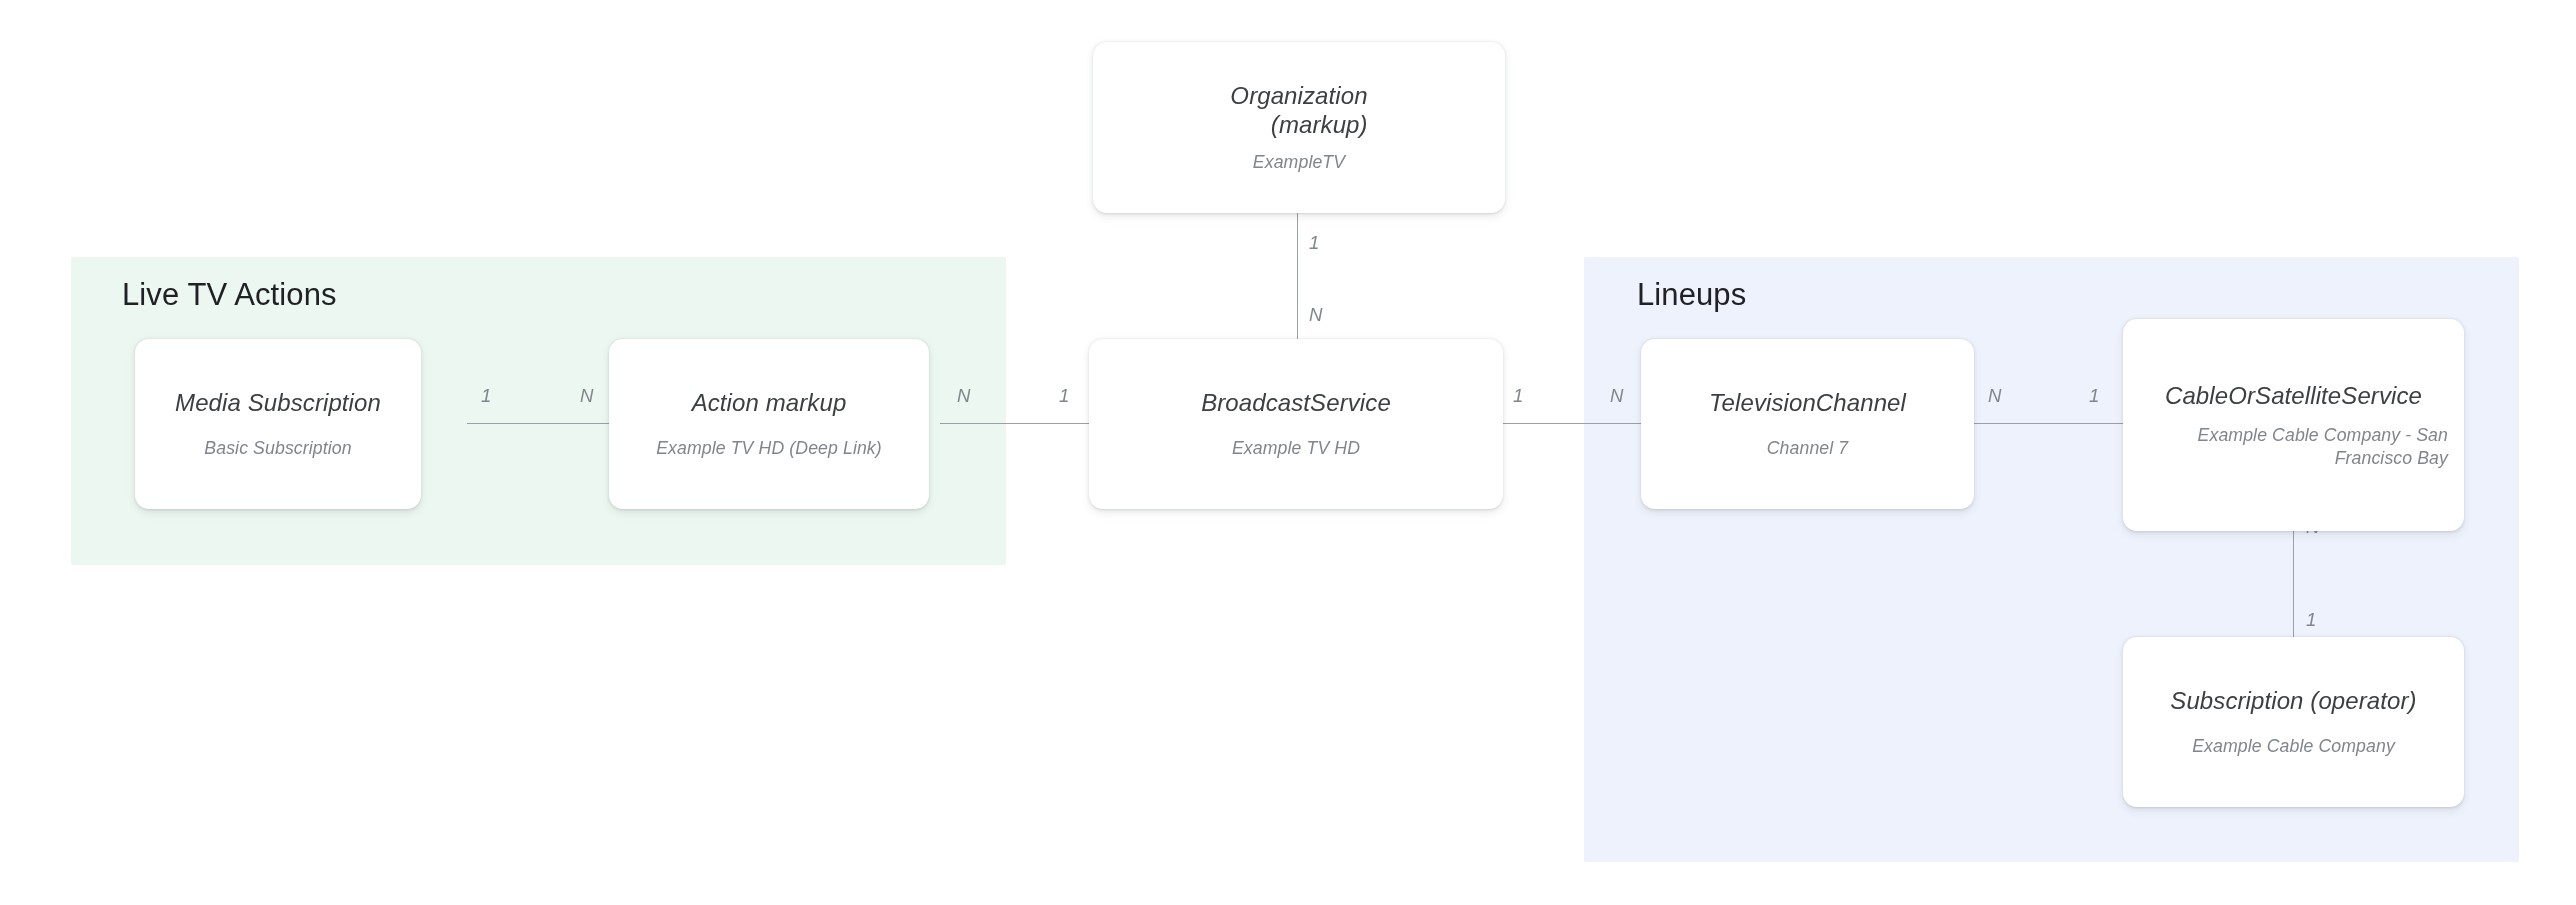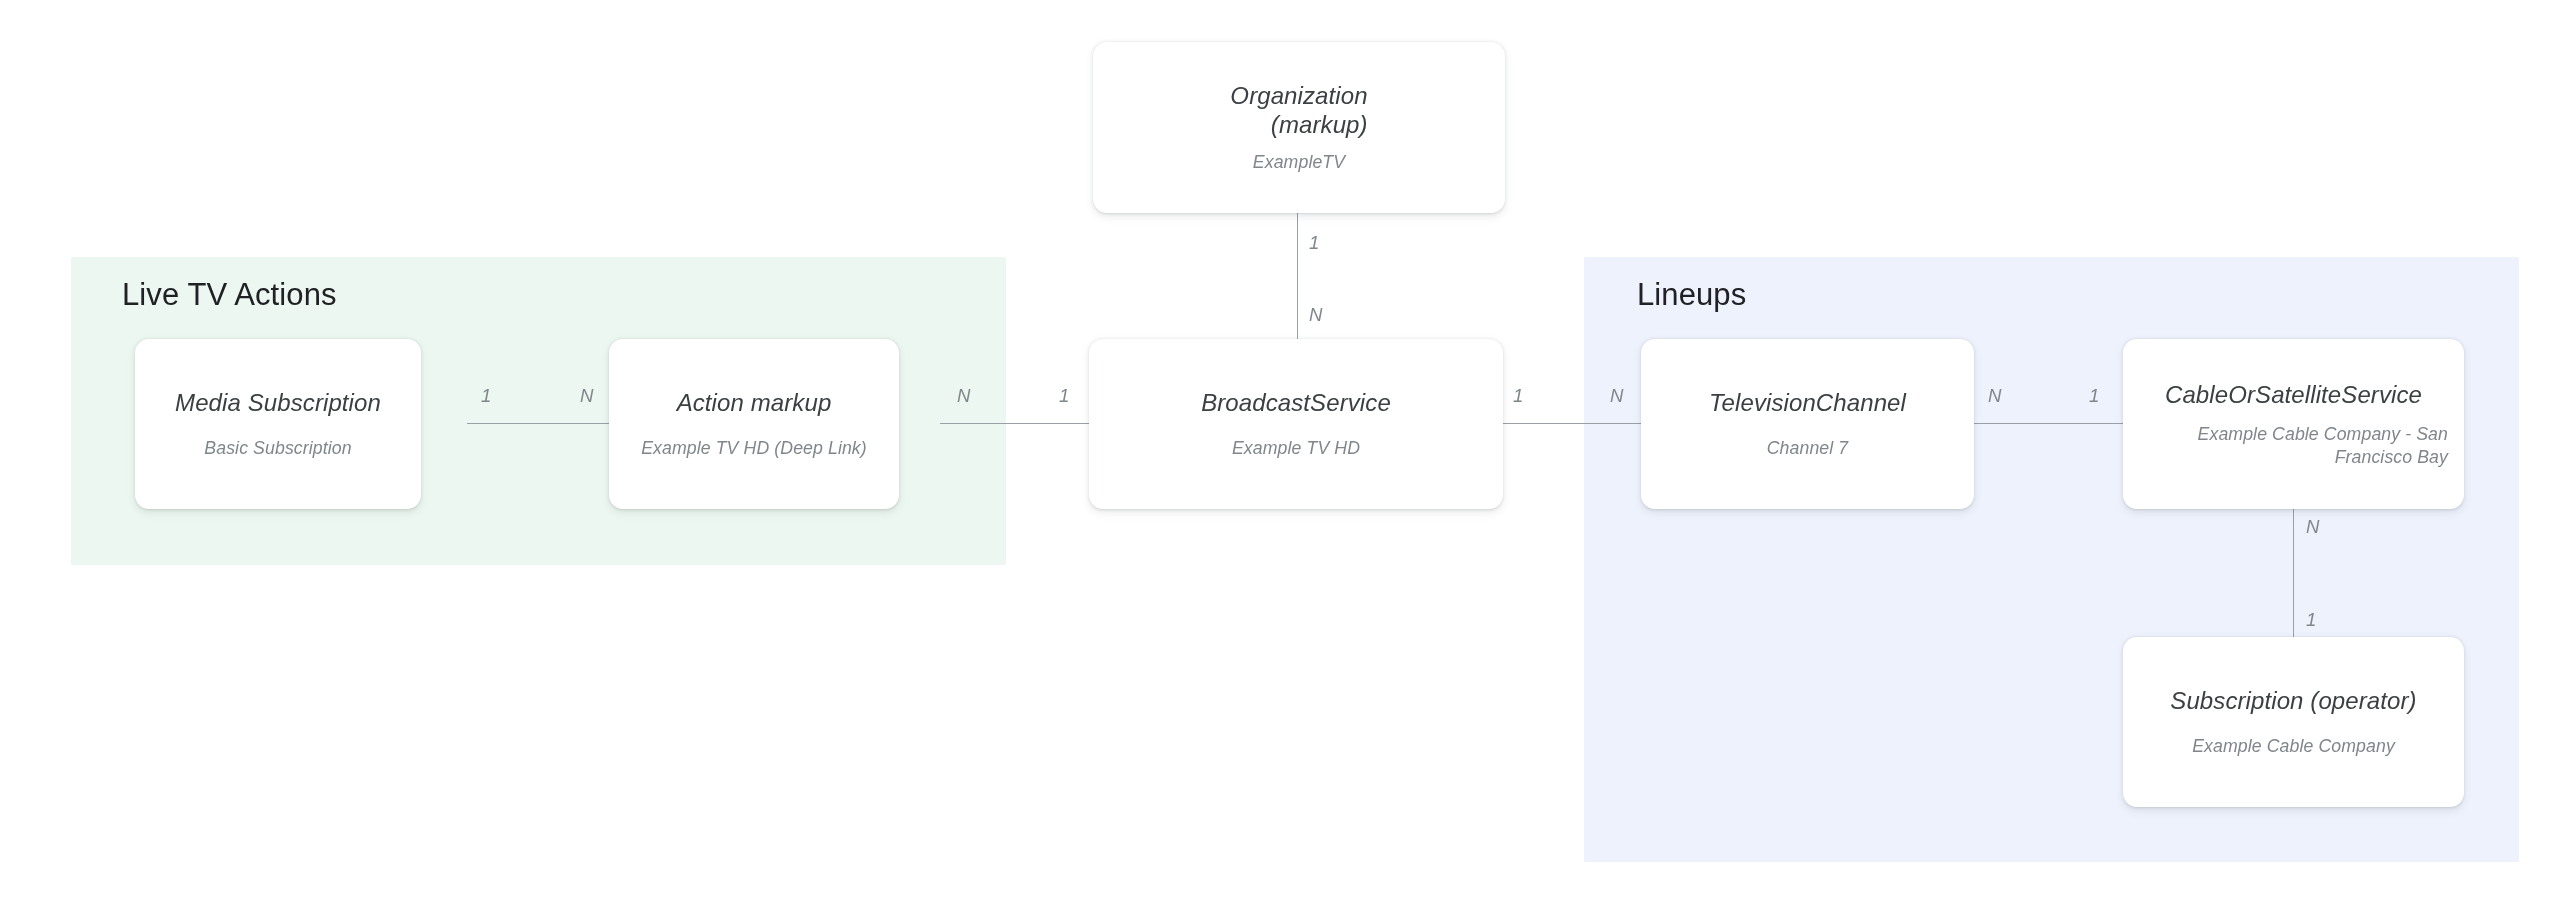--- a/index.html
+++ b/index.html
@@ -130,36 +130,36 @@
       <span>(markup)</span>
     </div>
     <div class="card-subtitle" style="margin-top:12.4px;">ExampleTV</div>
   </div>
 
   <div class="card" style="left:135px; top:339px; width:286px; height:170px;">
     <div class="card-title">Media Subscription</div>
     <div class="card-subtitle">Basic Subscription</div>
   </div>
 
-  <div class="card" style="left:609px; top:339px; width:290px; height:170px;">
+  <div class="card" style="left:609px; top:339px; width:320px; height:170px;">
     <div class="card-title">Action markup</div>
     <div class="card-subtitle">Example TV HD (Deep Link)</div>
   </div>
 
   <div class="card" style="left:1089px; top:339px; width:414px; height:170px;">
     <div class="card-title">BroadcastService</div>
     <div class="card-subtitle">Example TV HD</div>
   </div>
 
   <div class="card" style="left:1641px; top:339px; width:333px; height:170px;">
     <div class="card-title">TelevisionChannel</div>
     <div class="card-subtitle">Channel 7</div>
   </div>
 
-  <div class="card" style="left:2123px; top:339px; width:341px; height:170px;">
+  <div class="card" style="left:2123px; top:319px; width:341px; height:212px;">
     <div class="card-title">CableOrSatelliteService</div>
     <div class="card-subtitle wrap" style="margin-top:14px; max-width:314px;">Example Cable Company - San Francisco Bay</div>
   </div>
 
   <div class="card" style="left:2123px; top:637px; width:341px; height:170px;">
     <div class="card-title">Subscription (operator)</div>
     <div class="card-subtitle">Example Cable Company</div>
   </div>
 
 </div>

